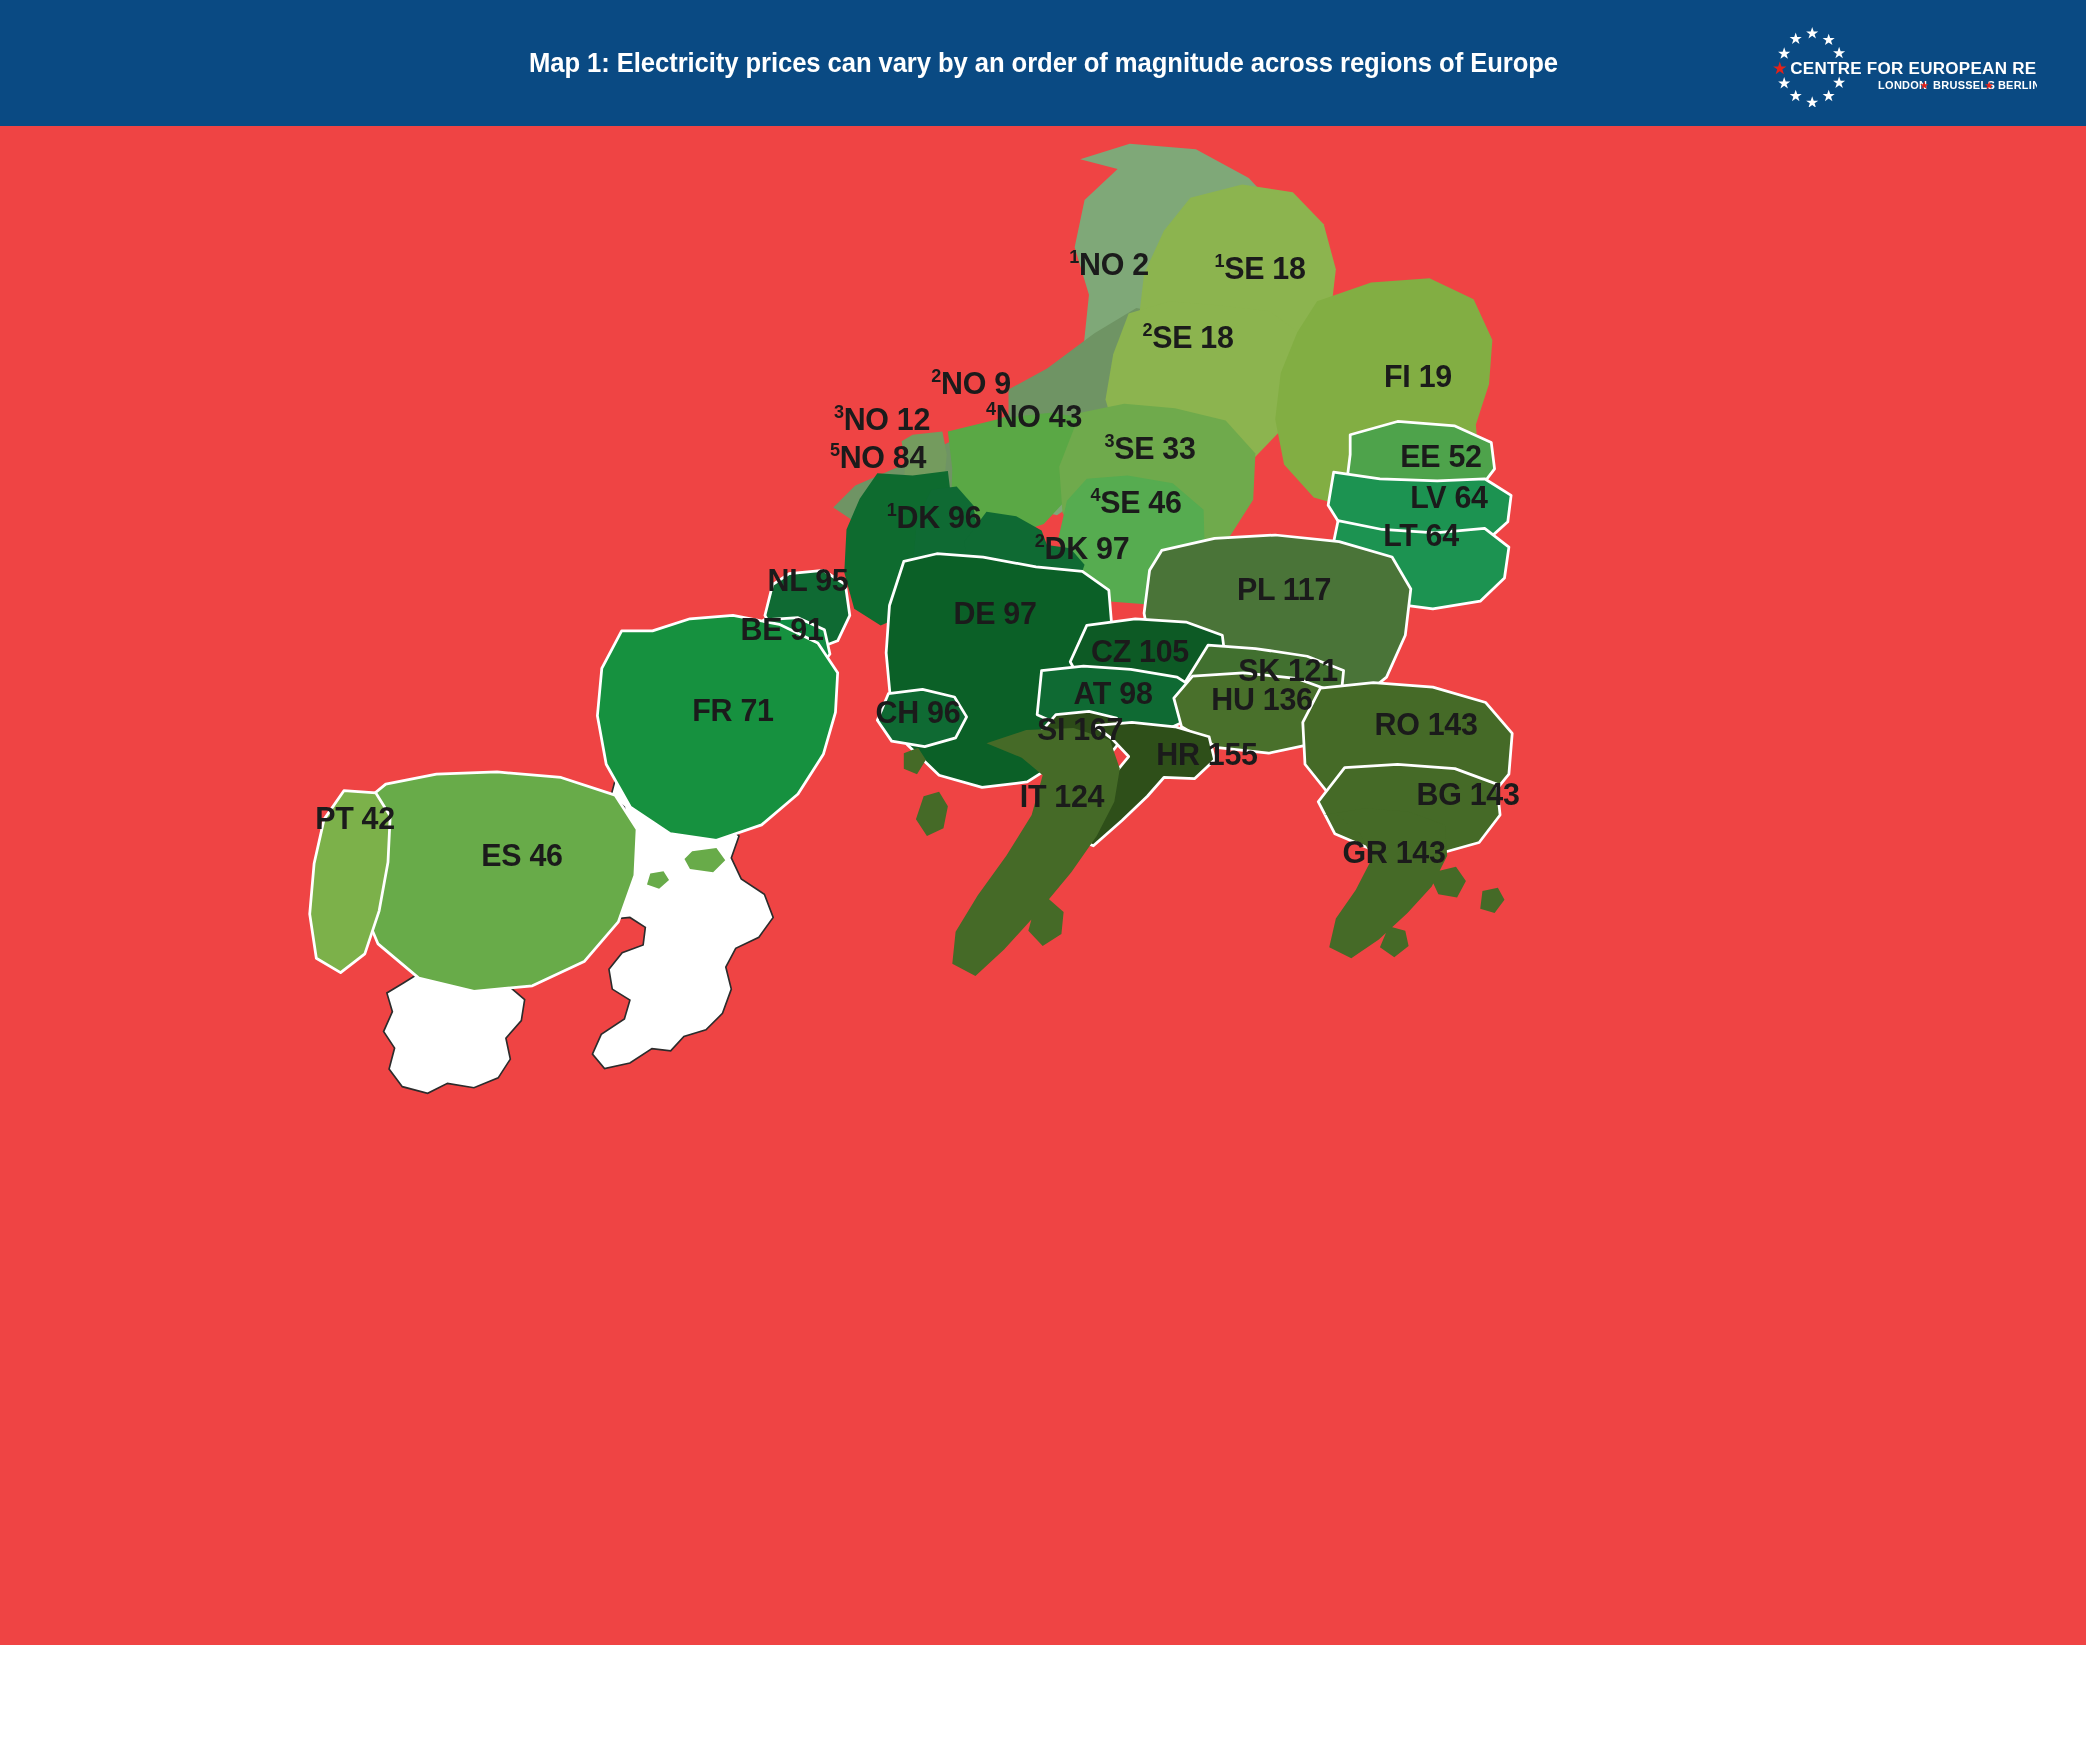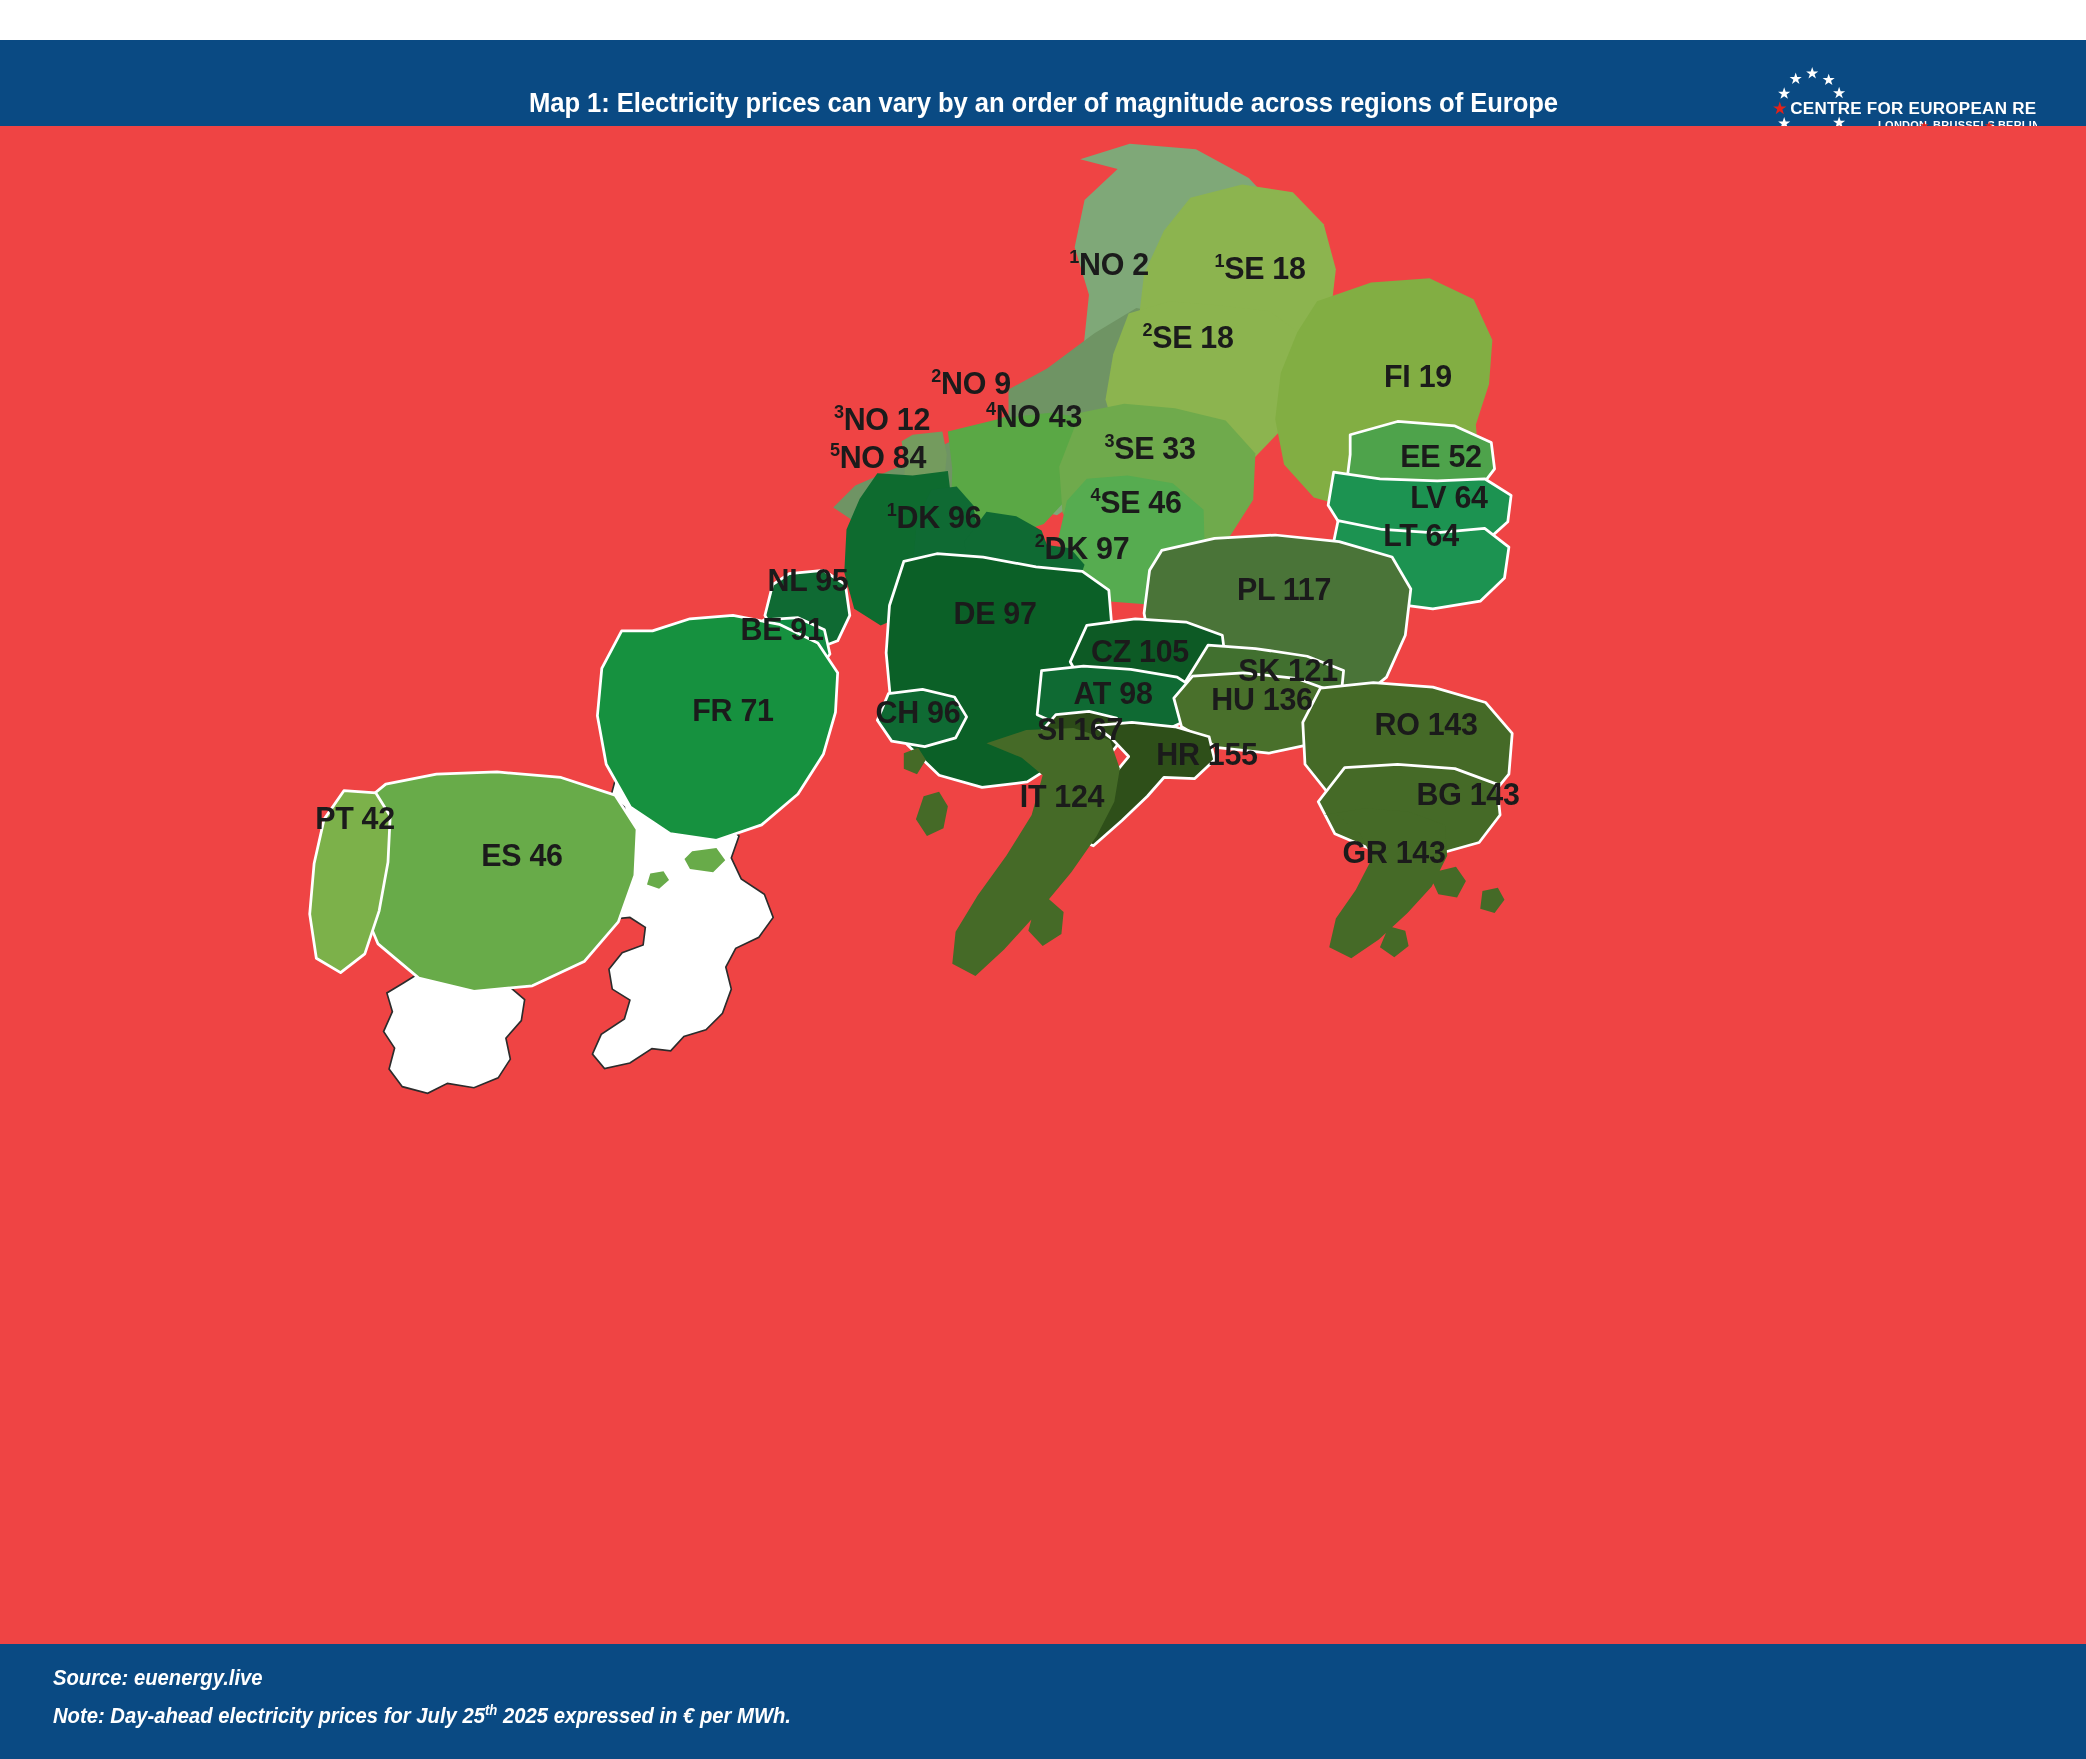--- a/index.html
+++ b/index.html
@@ -7,21 +7,20 @@
     width:2087px;height:1759px;
     font-family:"Liberation Sans",sans-serif;
     overflow:hidden;position:relative;
   }
   #page{position:relative;width:2087px;height:1759px;background:#ffffff;}
 
   
   #header{
     position:absolute;left:0;top:0;width:2087px;height:126px;
     background:#0a4a83;
-    margin-top:40px;
   }
   #header-title{
     position:absolute;left:0;top:0;width:2087px;height:126px;
     display:flex;align-items:center;justify-content:center;
     color:#ffffff;font-size:27.6px;font-weight:bold;
     letter-spacing:-0.1px;
     font-family:"Liberation Sans",sans-serif;
     transform:scaleX(0.93);transform-origin:center center;
   }
   #logo{
@@ -222,19 +221,15 @@
     <div class="maplabel" style="left:1080px;top:603px;"><sup></sup><span>SI 167</span></div>
     <div class="maplabel" style="left:1426px;top:598px;"><sup></sup><span>RO 143</span></div>
     <div class="maplabel" style="left:1207px;top:628px;"><sup></sup><span>HR 155</span></div>
     <div class="maplabel" style="left:1062px;top:670px;"><sup></sup><span>IT 124</span></div>
     <div class="maplabel" style="left:1468px;top:668px;"><sup></sup><span>BG 143</span></div>
     <div class="maplabel" style="left:522px;top:729px;"><sup></sup><span>ES 46</span></div>
     <div class="maplabel" style="left:355px;top:692px;"><sup></sup><span>PT 42</span></div>
     <div class="maplabel" style="left:1394px;top:726px;"><sup></sup><span>GR 143</span></div>
   </div>
 
-  <div id="footer">
-    <div class="ftxt" id="footer-source">Source: euenergy.live</div>
-    <div class="ftxt" id="footer-note"><span>Note: Day-ahead electricity prices for July 25</span><sup>th</sup><span> 2025 expressed in € per MWh.</span></div>
-  </div>
 
 </div>
 
 
 </body></html>

